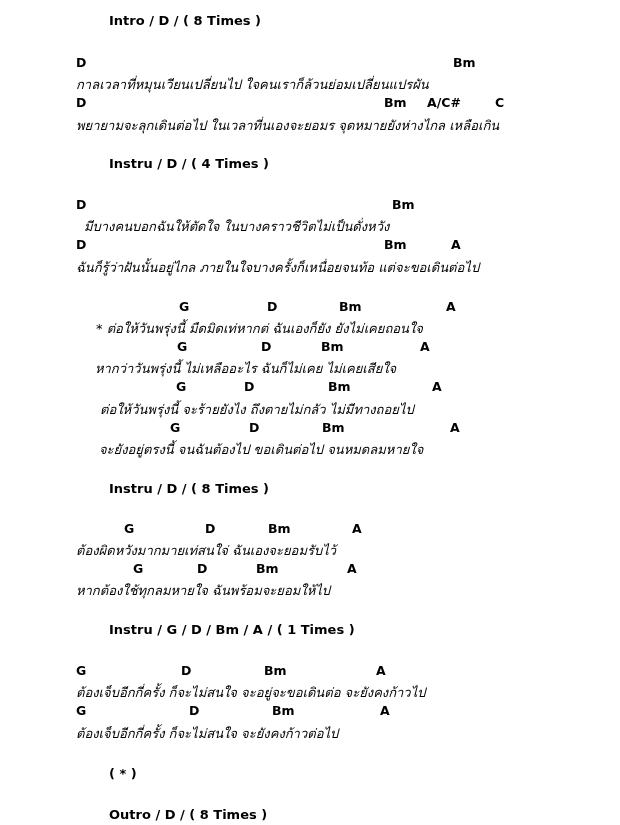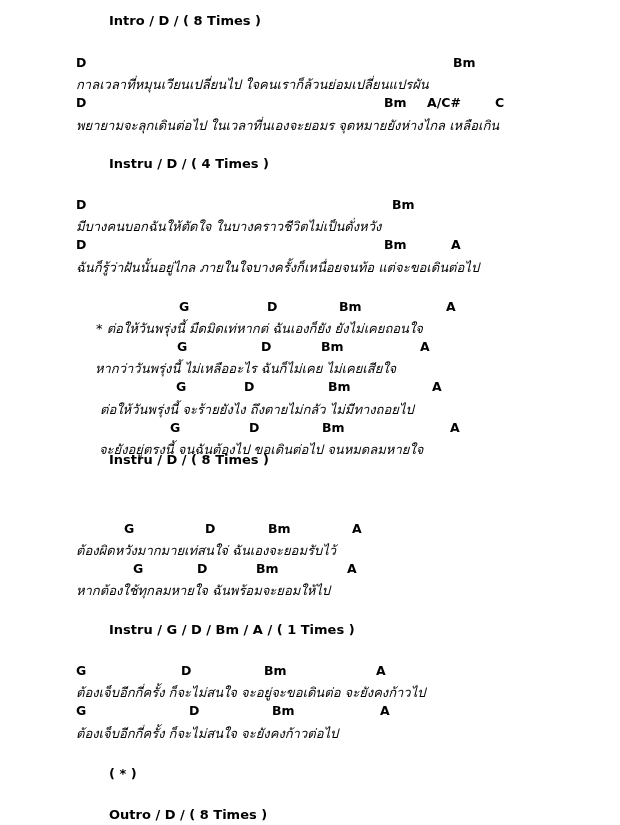--- a/index.html
+++ b/index.html
@@ -27,21 +27,21 @@
   <span class="chord" style="left:495px">C</span>
 </div>
 <div class="line lyric" style="top:115px;left:76px"> พยายามจะลุกเดินต่อไป ในเวลาที่นเองจะยอมร  จุดหมายยังห่างไกล เหลือเกิน</div>
 
 <div class="line hdr" style="top:156px">Instru  / D / ( 4 Times )</div>
 
 <div class="line" style="top:197px">
   <span class="chord" style="left:76px">D</span>
   <span class="chord" style="left:392px">Bm</span>
 </div>
-<div class="line lyric" style="top:216px;left:76px"> มีบางคนบอกฉันให้ตัดใจ ในบางคราวชีวิตไม่เป็นดั่งหวัง</div>
+<div class="line lyric" style="top:216px;left:84px"> มีบางคนบอกฉันให้ตัดใจ ในบางคราวชีวิตไม่เป็นดั่งหวัง</div>
 <div class="line" style="top:237px">
   <span class="chord" style="left:76px">D</span>
   <span class="chord" style="left:384px">Bm</span>
   <span class="chord" style="left:451px">A</span>
 </div>
 <div class="line lyric" style="top:257px;left:76px"> ฉันก็รู้ว่าฝันนั้นอยู่ไกล ภายในใจบางครั้งก็เหนื่อยจนท้อ แต่จะขอเดินต่อไป</div>
 
 <div class="line" style="top:299px">
   <span class="chord" style="left:179px">G</span>
   <span class="chord" style="left:267px">D</span>
@@ -64,21 +64,21 @@
 </div>
 <div class="line lyric" style="top:399px;left:100px">ต่อให้วันพรุ่งนี้ จะร้ายยังไง ถึงตายไม่กลัว ไม่มีทางถอยไป</div>
 <div class="line" style="top:420px">
   <span class="chord" style="left:170px">G</span>
   <span class="chord" style="left:249px">D</span>
   <span class="chord" style="left:322px">Bm</span>
   <span class="chord" style="left:450px">A</span>
 </div>
 <div class="line lyric" style="top:439px;left:99px">จะยังอยู่ตรงนี้ จนฉันต้องไป ขอเดินต่อไป จนหมดลมหายใจ</div>
 
-<div class="line hdr" style="top:452px">Instru  / D / ( 8 Times )</div>
+<div class="line hdr" style="top:481px">Instru  / D / ( 8 Times )</div>
 
 <div class="line" style="top:521px">
   <span class="chord" style="left:124px">G</span>
   <span class="chord" style="left:205px">D</span>
   <span class="chord" style="left:268px">Bm</span>
   <span class="chord" style="left:352px">A</span>
 </div>
 <div class="line lyric" style="top:540px;left:76px">ต้องผิดหวังมากมายเท่สนใจ่ ฉันเองจะยอมรับไว้</div>
 <div class="line" style="top:561px">
   <span class="chord" style="left:133px">G</span>

